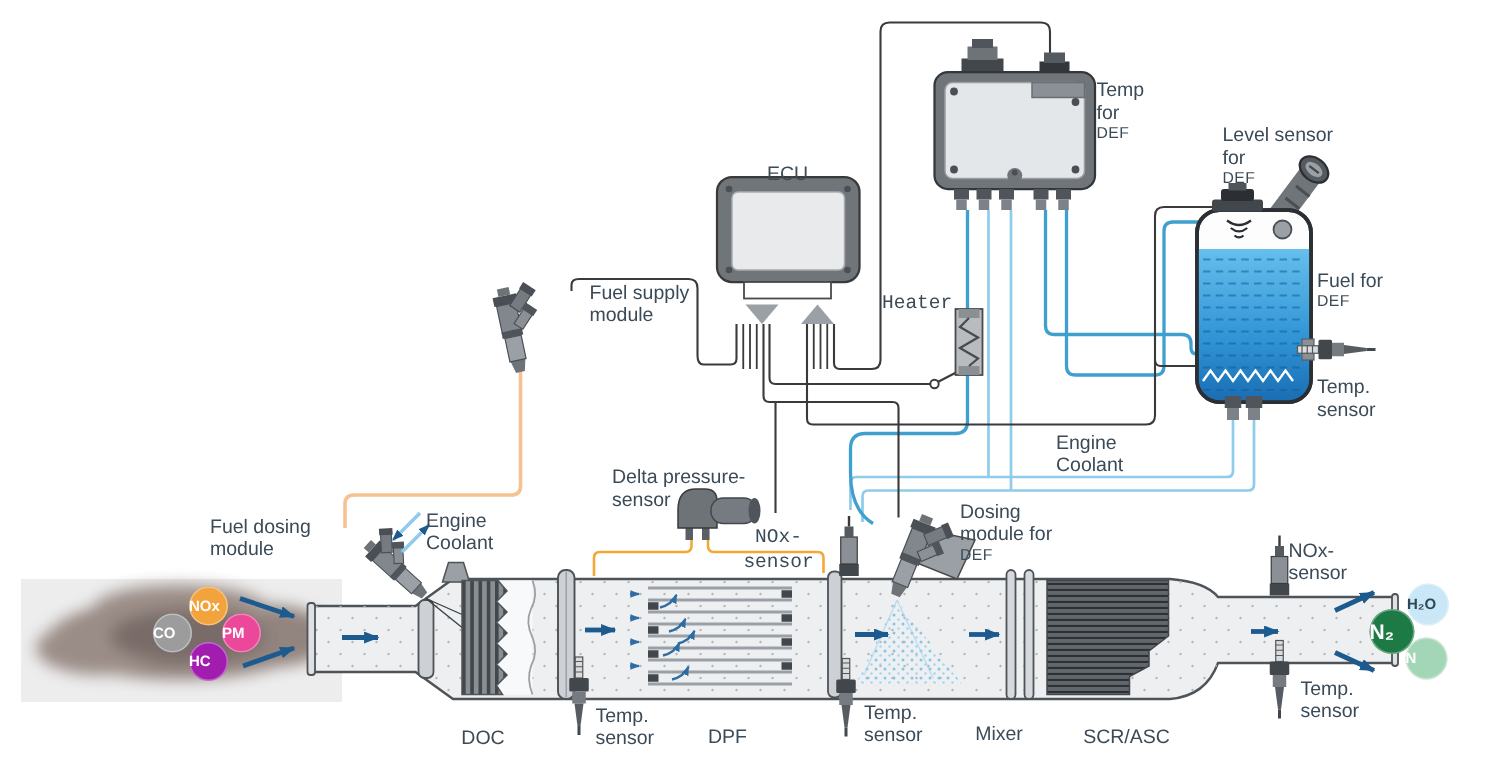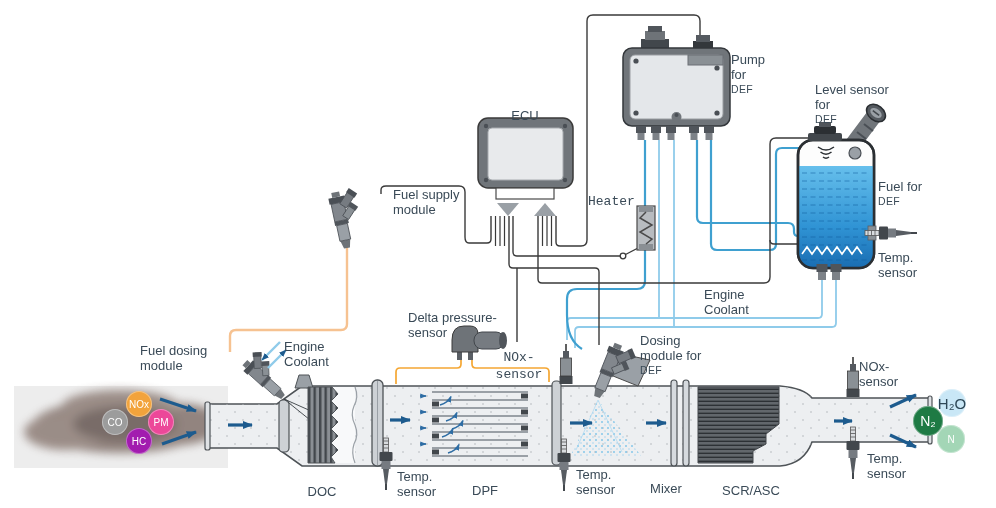--- a/index.html
+++ b/index.html
@@ -6,22 +6,22 @@
   body{width:996px;height:508px;position:relative;overflow:hidden;background:#fff;
        font-family:"Liberation Sans",sans-serif;}
   #gfx{position:absolute;left:0;top:0;z-index:1;}
   .lbl{position:absolute;z-index:2;font-size:13px;line-height:15px;color:#3A4A57;white-space:nowrap;}
   .lbl span{display:block;}
   .lbl .inline{display:inline;}
   .ctr{text-align:center;margin-top:16px;}
   .rgt{text-align:center;font-family:Liberation Mono, monospace;}
   .lh17{line-height:17px;}
   .sc{display:inline;font-size:10.5px;letter-spacing:.3px;}
-  .mol{position:absolute;z-index:3;border-radius:50%;display:flex;align-items:center;justify-content:center;
-       color:#fff;font-weight:normal;font-size:10px;box-shadow:0 0 0 1px rgba(255,255,255,.35) inset;}
+  .mol{position:absolute;z-index:3;border-radius:50%;display:flex;align-items:center;justify-content:flex-start;
+       color:#fff;font-weight:bold;font-size:10px;box-shadow:0 0 0 1px rgba(255,255,255,.35) inset;}
 </style>
 </head>
 <body>
 
 <svg id="gfx" width="996" height="508" viewBox="0 0 996 508" xmlns="http://www.w3.org/2000/svg">
   <defs>
     <filter id="blur1" x="-40%" y="-40%" width="180%" height="180%">
         <feGaussianBlur stdDeviation="5"></feGaussianBlur>
       </filter>
     <pattern id="speck" width="16" height="16" patternUnits="userSpaceOnUse">
@@ -326,21 +326,21 @@
 </svg>
 
 <div class="lbl" style="left:393px;top:187px;">
   <span>Fuel supply</span>
     <span>module</span>
 </div>
 <div class="lbl ctr" style="left:505px;top:92px;width:40px;">
   <span>ECU</span>
 </div>
 <div class="lbl" style="left:731px;top:52px;">
-  <span>Pump</span>
+  <span>Temp</span>
   <span><span class="inline">for </span><span class="sc">DEF</span></span>
 </div>
 <div class="lbl rgt" style="left:588px;top:194px;width:46px;">
   <span>Heater</span>
 </div>
 <div class="lbl" style="left:815px;top:82px;">
   <span>Level sensor</span>
   <span><span class="inline">for </span><span class="sc">DEF</span></span>
 </div>
 <div class="lbl" style="left:878px;top:179px;">
@@ -410,21 +410,21 @@
   </div>
 <div class="mol" style="left:102px;top:409px;width:26px;height:26px;background:#9C9C9C;">
     <span>CO</span>
   </div>
 <div class="mol" style="left:148px;top:409px;width:26px;height:26px;background:#ec4899;">
     <span>PM</span>
   </div>
 <div class="mol" style="left:126px;top:428px;width:26px;height:26px;background:#a21caf;">
     <span>HC</span>
   </div>
-<div class="mol" style="left:938px;top:389px;width:28px;height:28px;background:#C9E7F6;color:#2E4756;font-size:15px;">
+<div class="mol" style="left:938px;top:389px;width:28px;height:28px;background:#C9E7F6;color:#2E4756;font-size:10px;">
     <span>H₂O</span>
   </div>
 <div class="mol" style="left:937px;top:425px;width:28px;height:28px;background:#A3D6B6;">
     <span>N</span>
   </div>
 <div class="mol" style="left:913px;top:406px;width:30px;height:30px;background:#1E7A44;font-size:14px;">
     <span>N₂</span>
   </div>
 
 </body></html>

